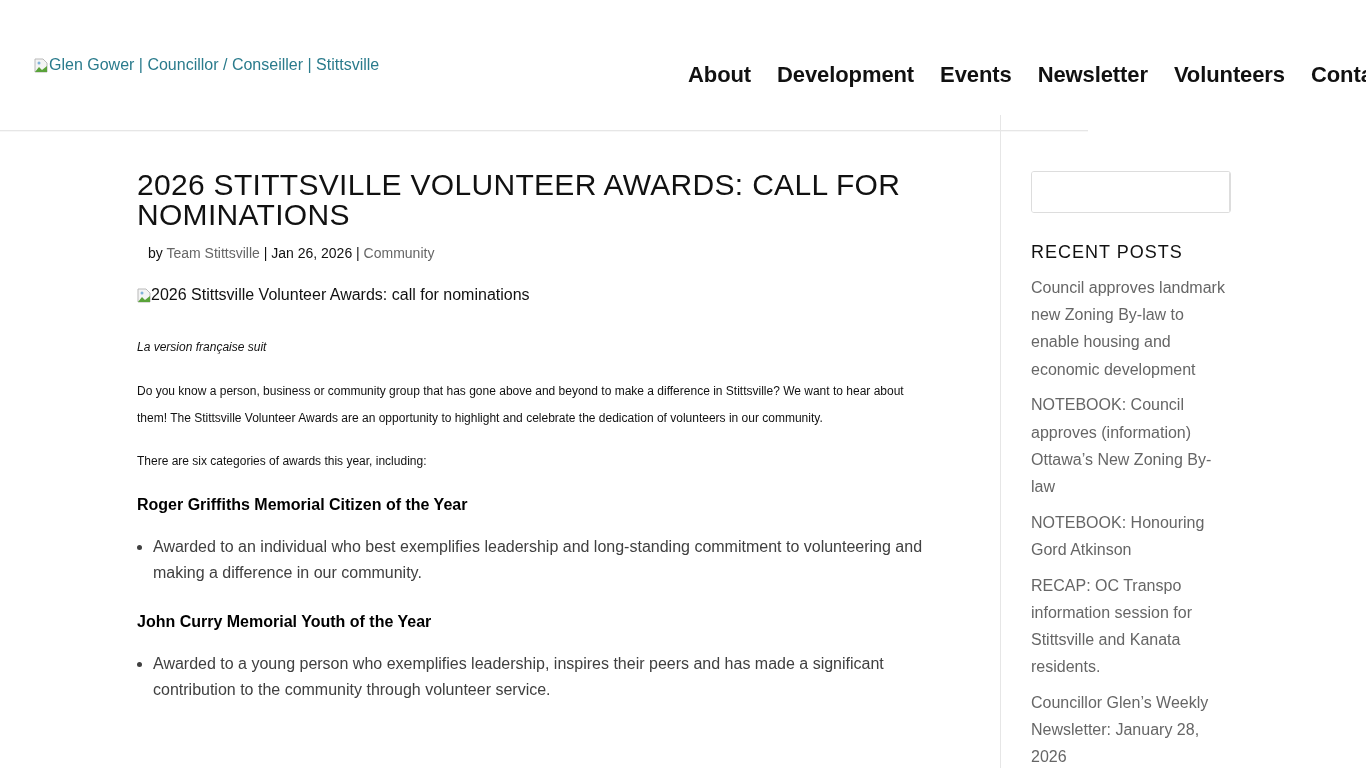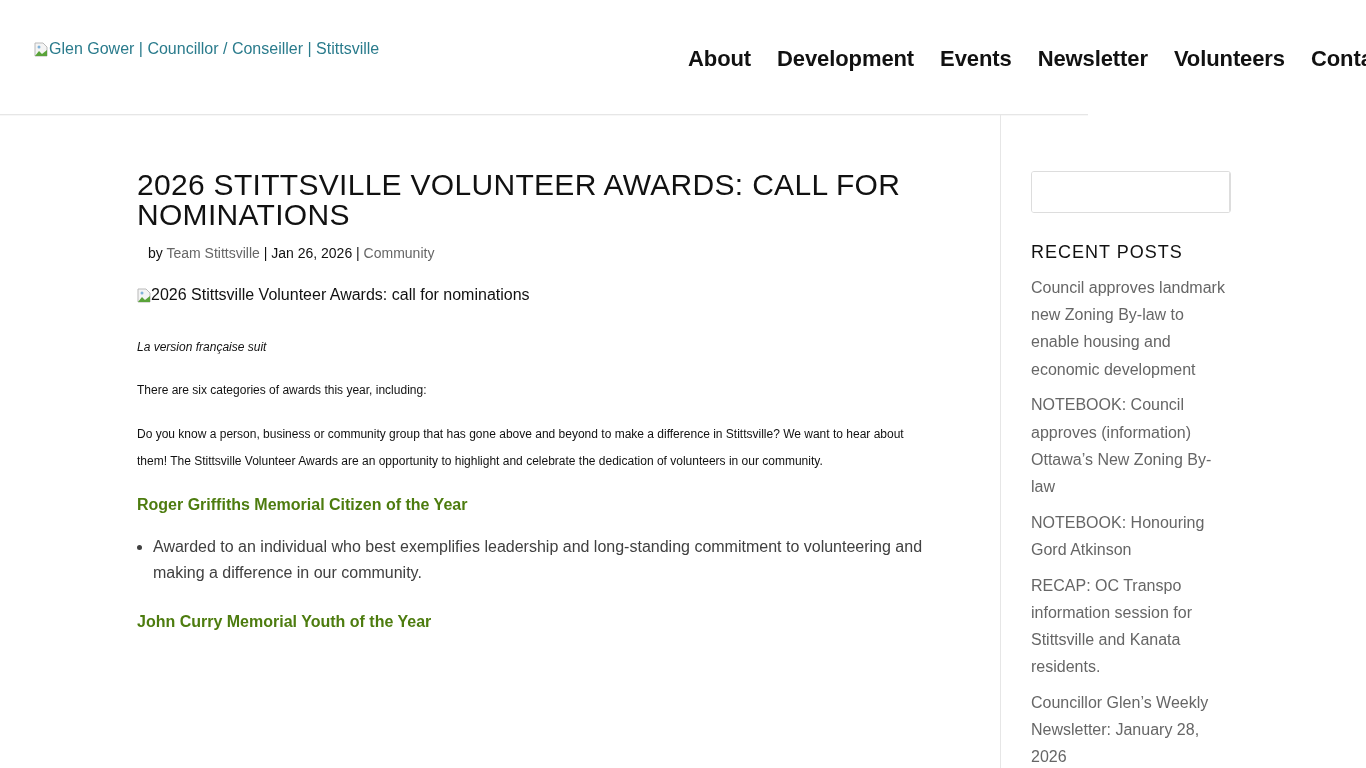--- a/index.html
+++ b/index.html
@@ -7,21 +7,21 @@
       padding: 0;
       background: #ffffff;
       width: 1366px;
       height: 768px;
       overflow: hidden;
       font-family: "Liberation Sans", sans-serif;
       color: #666666;
     }
     #header {
       position: absolute;
-      left: 0; top: 0;
+      left: 0; top: 16px;
       width: 1088px;
       height: 114px;
       background: #ffffff;
       border-bottom: 1px solid #e6e6e6;
       box-shadow: 0 1px 0 rgba(0,0,0,0.03);
     }
     #logo {
       position: absolute;
       left: 34px;
       top: 40px;
@@ -107,21 +107,21 @@
       margin: 0;
     }
     #lang-note { margin-top: 30px; font-style: italic; }
     #intro { margin-top: 17px; }
     #categories-intro { margin-top: 16px; }
     .award-title {
       margin-top: 16px;
       font-weight: bold;
       font-size: 16px;
       line-height: 27px;
-      color: #4d7c0f;
+      color: #000000;
     }
     ul.award-desc {
       margin: 16px 0 0 0;
       padding-left: 16px;
       font-size: 16px;
       line-height: 26px;
       color: #404040;
     }
     ul.award-desc li { padding-left: 0; }
     .award-title.second { margin-top: 22px; }
@@ -230,29 +230,32 @@
       <svg width="14" height="15" viewBox="0 0 14 15">
         <path d="M1 1 H9 L13 5 V14 H1 Z" fill="#f4f4f4" stroke="#b9b9b9" stroke-width="1"></path>
         <path d="M1 14 L5 9 L8 12 L13 8 V14 Z" fill="#5aa33a"></path>
         <circle cx="5" cy="5" r="1.5" fill="#7fb2d9"></circle>
       </svg>
     </span>
     <span>2026 Stittsville Volunteer Awards: call for nominations</span>
   </div>
 
   <p id="lang-note" class="p">La version française suit</p>
+  <p id="intro" class="p">Do you know a person, business or community group that has gone above and beyond to make a difference in Stittsville? We want to hear about them!  The Stittsville Volunteer Awards are an opportunity to highlight and celebrate the dedication of volunteers in our community.</p>
   <p id="categories-intro" class="p">There are  six categories of awards this year, including:</p>
-  <p id="intro" class="p">Do you know a person, business or community group that has gone above and beyond to make a difference in Stittsville? We want to hear about them!  The Stittsville Volunteer Awards are an opportunity to highlight and celebrate the dedication of volunteers in our community.</p>
 
   <div class="award-title">Roger Griffiths Memorial Citizen of the Year</div>
   <ul class="award-desc">
     <li>Awarded to an individual who best exemplifies leadership and long-standing commitment to volunteering and making a difference in our community.</li>
   </ul>
 
   <div class="award-title second">John Curry Memorial Youth of the Year</div>
+  <ul class="award-desc">
+    <li>Awarded to a young person who exemplifies leadership, inspires their peers and has made a significant contribution to the community through volunteer service.</li>
+  </ul>
 </main>
 
 <div id="sidebar-divider"></div>
 
 <aside id="sidebar">
   <form id="search-form">
     <input id="search-input" type="text" placeholder="" style="">
     <button id="search-button" type="button">Search</button>
   </form>
 

